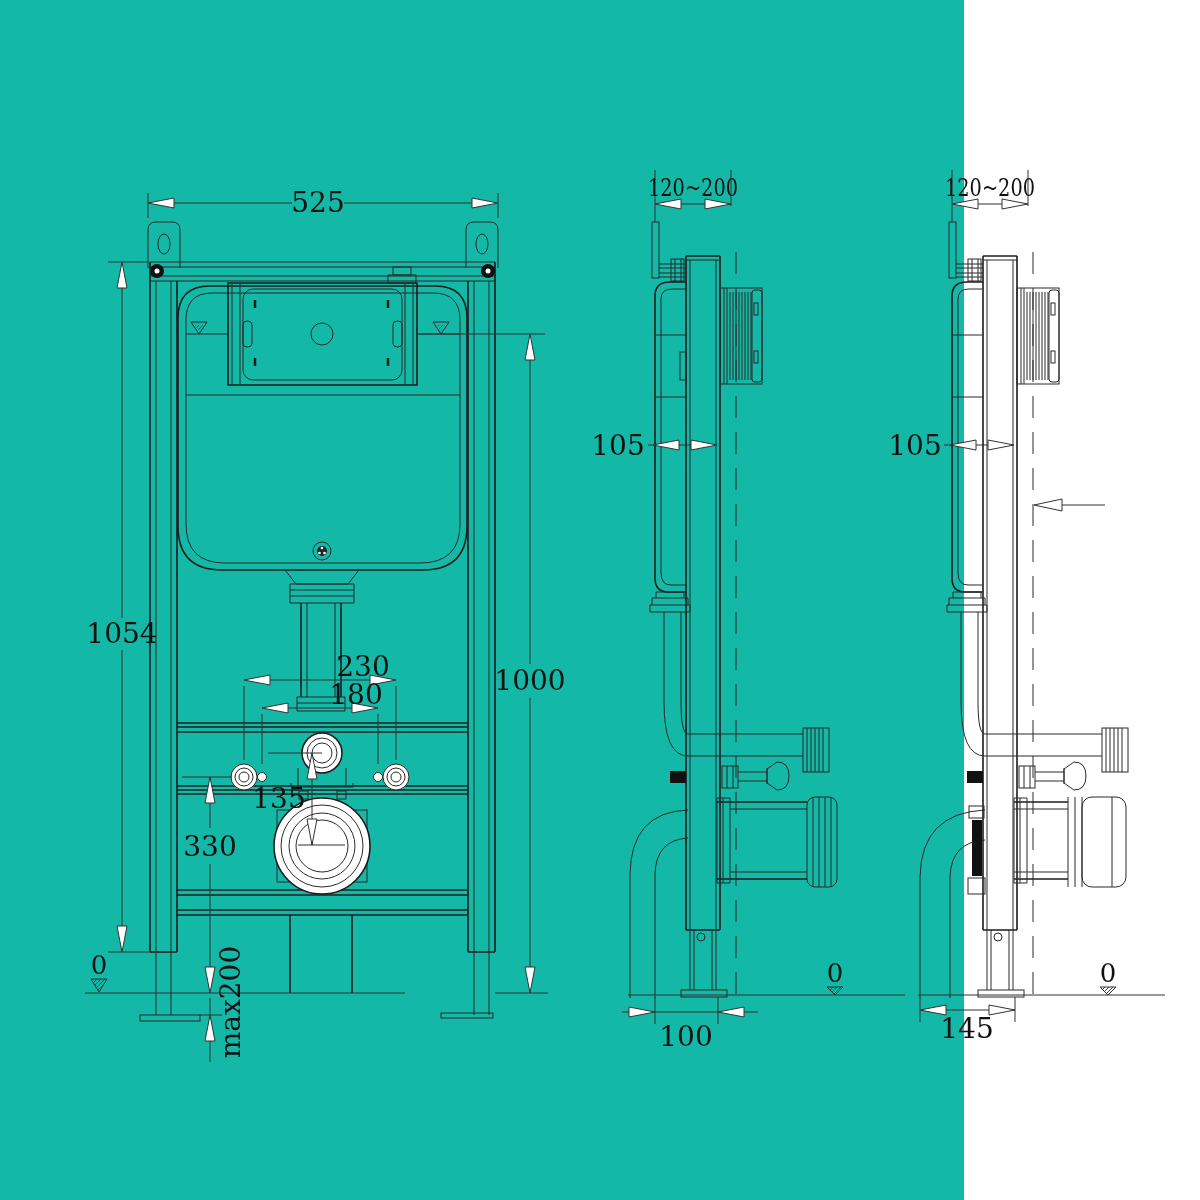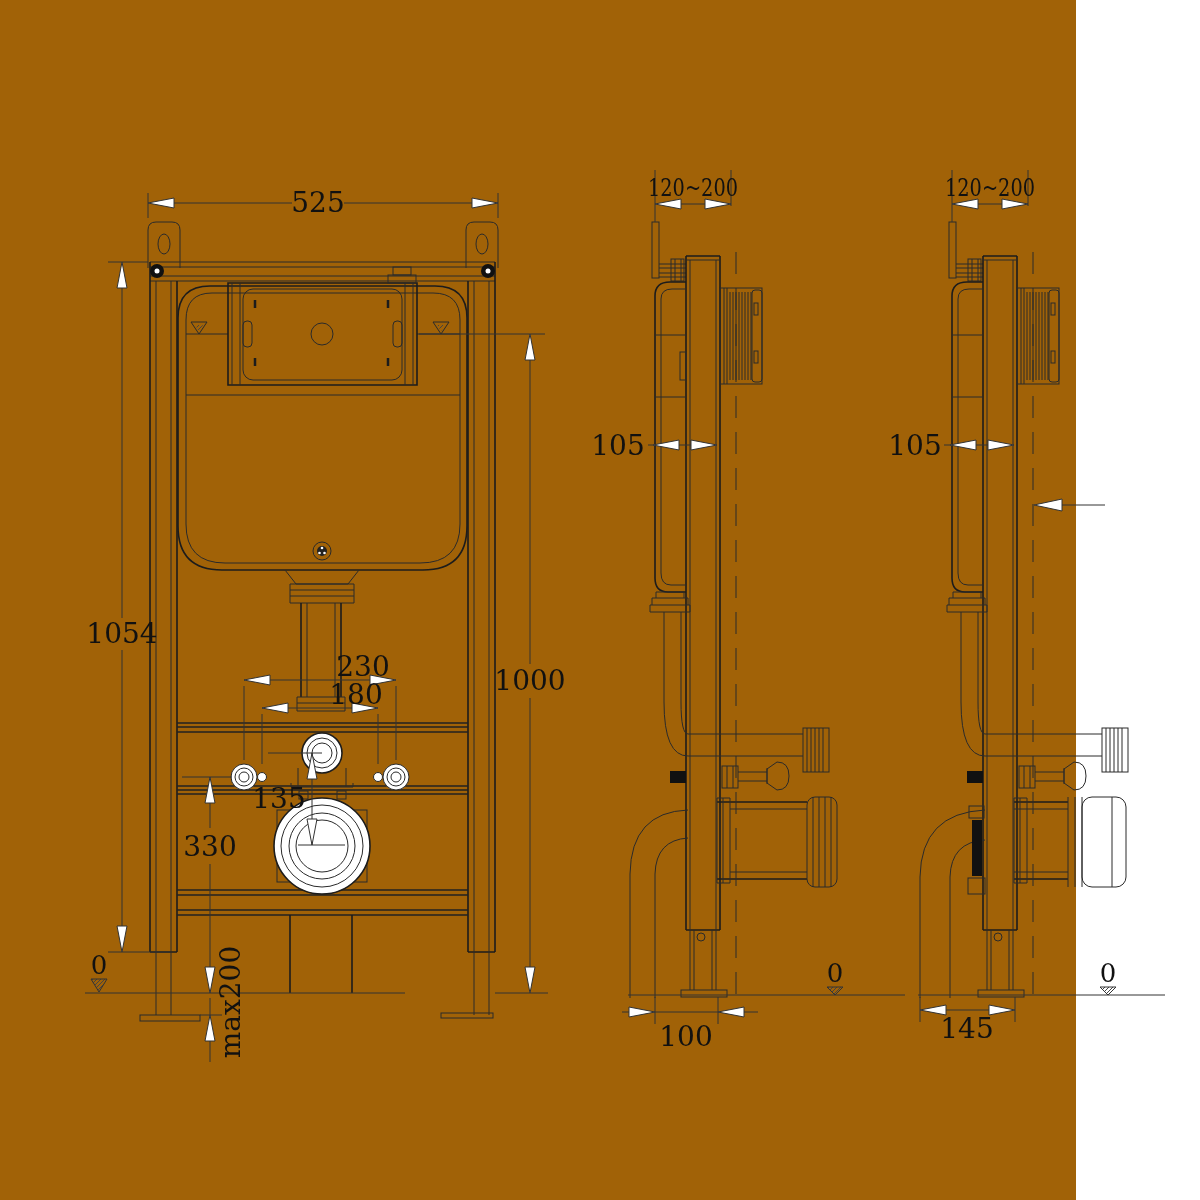--- a/index.html
+++ b/index.html
@@ -1,16 +1,16 @@
 <!DOCTYPE html>
 <html><head>
 <meta charset="utf-8">
 <style>
   html,body { margin:0; padding:0; background:#fff; }
-  .stage { width:1076px; height:1200px; position:relative; background:#a16207; }
+  .stage { width:964px; height:1200px; position:relative; background:#14b8a6; }
   svg { display:block; }
   .obj  { fill:none; stroke:#1c1c1c; stroke-width:1.6; }
   .thin { fill:none; stroke:#2a2a2a; stroke-width:1; }
   .mid  { fill:none; stroke:#222;    stroke-width:1.3; }
   .dim  { fill:none; stroke:#333;    stroke-width:1; }
   .dash { fill:none; stroke:#2a2a2a; stroke-width:1; stroke-dasharray:22 14; }
   .arw  { fill:#fff; stroke:#333; stroke-width:1; }
   .blk  { fill:#111; stroke:none; }
   .wfill{ fill:#fff; stroke:#1c1c1c; stroke-width:1.6; }
   .wthin{ fill:#fff; stroke:#2a2a2a; stroke-width:1; }

